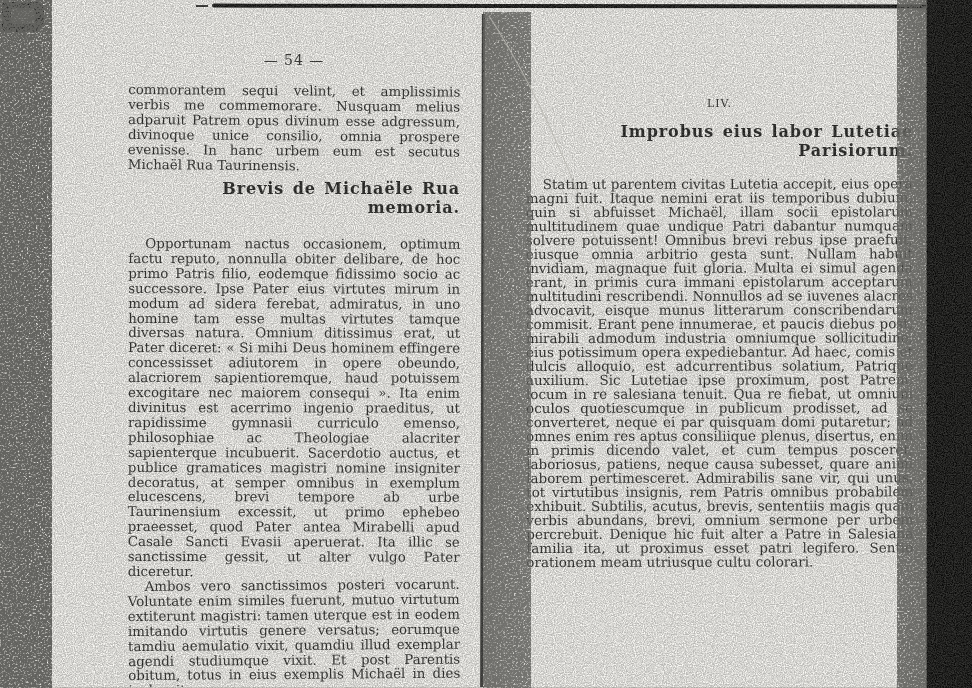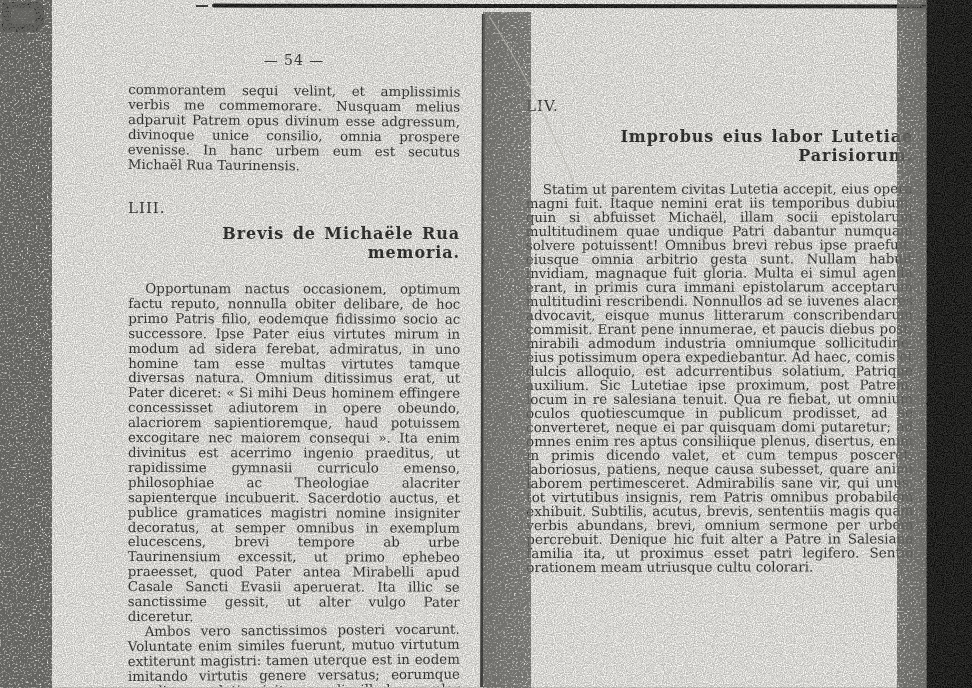--- a/index.html
+++ b/index.html
@@ -21,22 +21,22 @@
   .page-col-left  { left: 128px; top: 52px;  width: 332px; }
   .page-col-right { left: 526px; top: 68px;  width: 387px; }
 
   .page-number {
     text-align: center;
     font-size: 14px;
     letter-spacing: 1px;
     color: #232321;
   }
   .chapter-number {
-    text-align: left;
-    font-size: 15px;
+    text-align: center;
+    font-size: 11px;
     letter-spacing: 1px;
     color: #232321;
   }
   .chapter-title {
     text-align: right;
     font-size: 16px;
     font-weight: 700;
     letter-spacing: 0.9px;
     word-spacing: 2px;
     color: #1a1a18;
@@ -127,21 +127,20 @@
 </head>
 <body>
 
 <div class="scan">
 
   <div class="page-col page-col-left">
     <div class="page-number">— 54 —</div>
 
     <p class="body-par first">commorantem sequi velint, et amplissimis verbis me commemorare. Nusquam melius adparuit Patrem opus divinum esse adgressum, divinoque unice consilio, omnia prospere evenisse. In hanc urbem eum est secutus Michaël Rua Taurinensis.</p>
 
-    <div class="chapter-number">LIII.</div>
 
     <div class="chapter-title">Brevis de Michaële Rua memoria.</div>
 
     <p class="body-par second indent">Opportunam nactus occasionem, optimum factu reputo, nonnulla obiter delibare, de hoc primo Patris filio, eodemque fidissimo socio ac successore. Ipse Pater eius virtutes mirum in modum ad sidera ferebat, admiratus, in uno homine tam esse multas virtutes tamque diversas natura. Omnium ditissimus erat, ut Pater diceret: « Si mihi Deus hominem effingere concessisset adiutorem in opere obeundo, alacriorem sapientioremque, haud potuissem excogitare nec maiorem consequi ». Ita enim divinitus est acerrimo ingenio praeditus, ut rapidissime gymnasii curriculo emenso, philosophiae ac Theologiae alacriter sapienterque incubuerit. Sacerdotio auctus, et publice gramatices magistri nomine insigniter decoratus, at semper omnibus in exemplum elucescens, brevi tempore ab urbe Taurinensium excessit, ut primo ephebeo praeesset, quod Pater antea Mirabelli apud Casale Sancti Evasii aperuerat. Ita illic se sanctissime gessit, ut alter vulgo Pater diceretur.</p>
 
     <p class="body-par third indent">Ambos vero sanctissimos posteri vocarunt. Voluntate enim similes fuerunt, mutuo virtutum extiterunt magistri: tamen uterque est in eodem imitando virtutis genere versatus; eorumque tamdiu aemulatio vixit, quamdiu illud exemplar agendi studiumque vixit. Et post Parentis obitum, totus in eius exemplis Michaël in dies inclaruit.</p>
   </div>
 
   <div class="page-col page-col-right">
 

